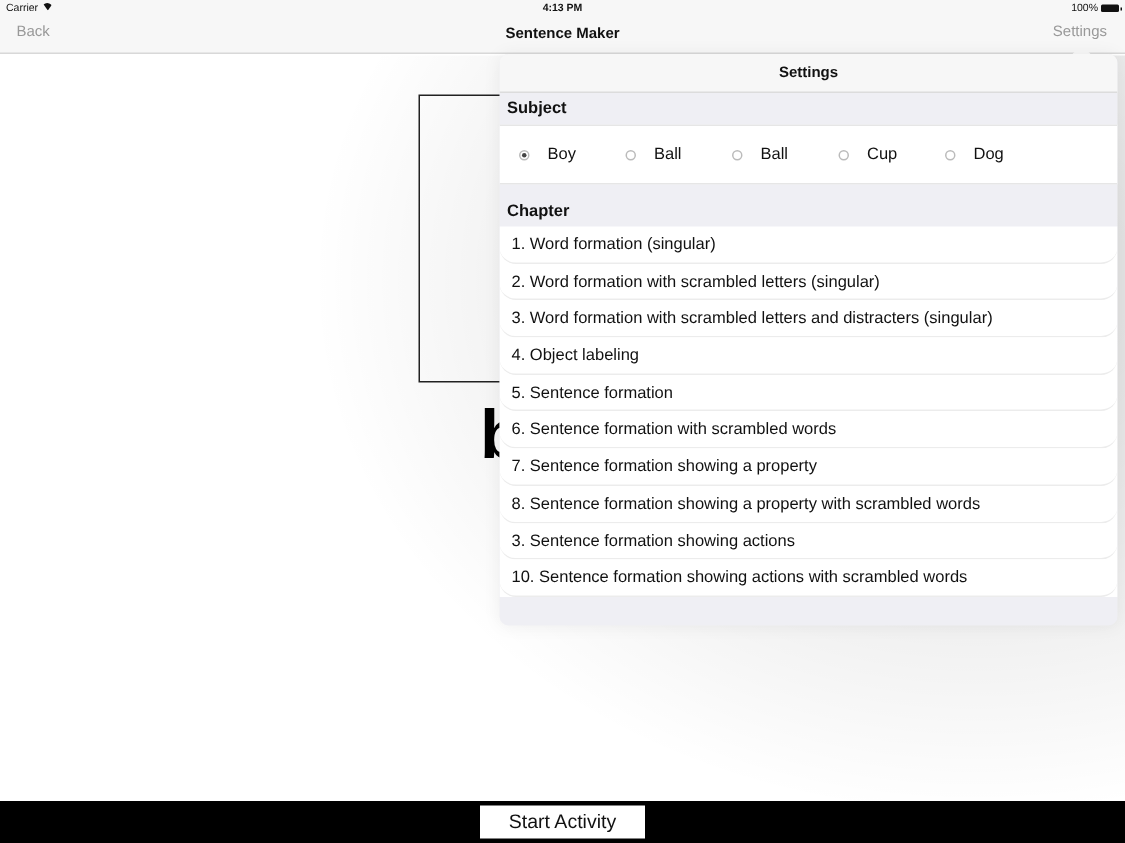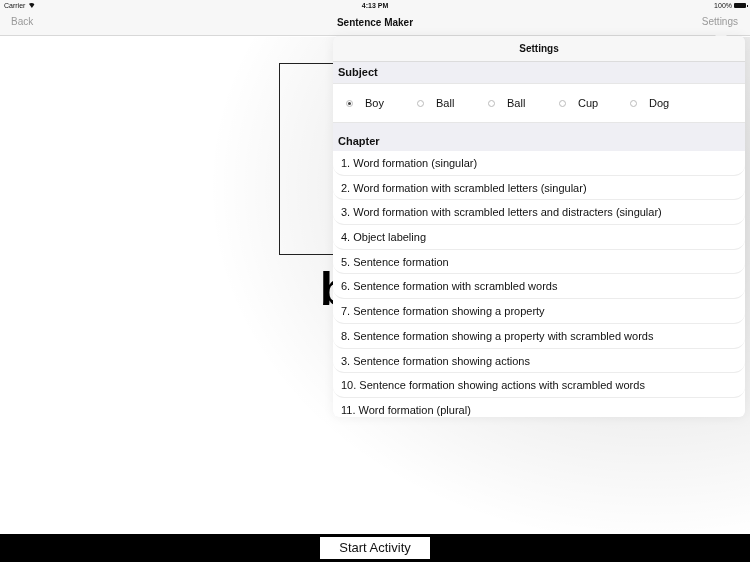--- a/index.html
+++ b/index.html
@@ -138,19 +138,18 @@
     <div class="chapter-item">1. Word formation (singular)</div>
     <div class="chapter-item">2. Word formation with scrambled letters (singular)</div>
     <div class="chapter-item">3. Word formation with scrambled letters and distracters (singular)</div>
     <div class="chapter-item">4. Object labeling</div>
     <div class="chapter-item">5. Sentence formation</div>
     <div class="chapter-item">6. Sentence formation with scrambled words</div>
     <div class="chapter-item">7. Sentence formation showing a property</div>
     <div class="chapter-item">8. Sentence formation showing a property with scrambled words</div>
     <div class="chapter-item">3. Sentence formation showing actions</div>
     <div class="chapter-item">10. Sentence formation showing actions with scrambled words</div>
-    <div class="chapter-item">11. Word formation (plural)</div>
   </div>
 </div>
 
 <div class="bottombar">
   <button class="start-btn">Start Activity</button>
 </div>
 
 </body></html>

